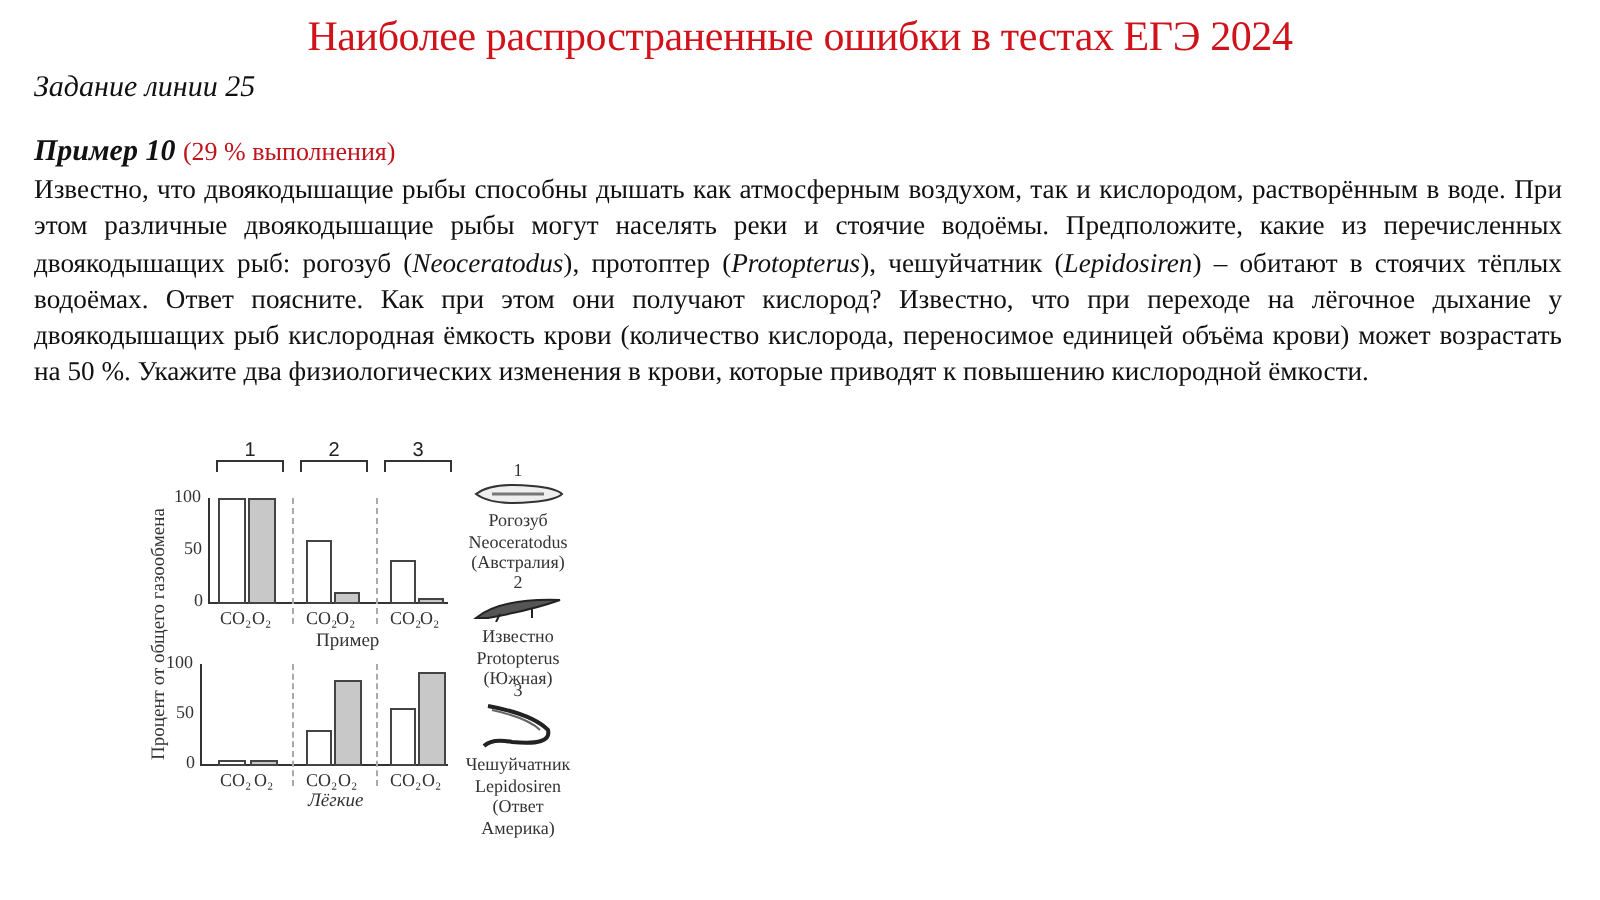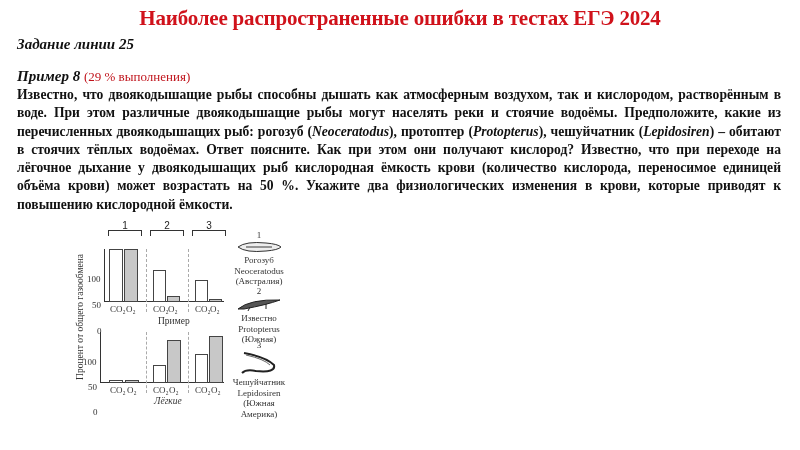--- a/index.html
+++ b/index.html
@@ -1,49 +1,49 @@
 <!DOCTYPE html>
 <html><head>
 <meta charset="utf-8">
 <style>
   html, body { margin:0; padding:0; }
   body { width:800px; height:450px; background:#ffffff; position:relative; overflow:hidden;
          font-family:"Liberation Serif","DejaVu Serif",serif; color:#111; }
   .title { position:absolute; top:6px; left:0; width:800px; text-align:center;
-           color:#d0121b; font-weight:bold; font-size:21px; font-family:"Liberation Serif",serif; letter-spacing:-0.2px; }
-  .task { position:absolute; top:36px; left:17px; font-size:15px; font-style:italic; font-weight:bold; }
+           color:#d0121b; font-weight:normal; font-size:21px; font-family:"Liberation Serif",serif; letter-spacing:-0.2px; }
+  .task { position:absolute; top:36px; left:17px; font-size:15px; font-style:italic; font-weight:normal; }
   .example { position:absolute; top:68px; left:17px; font-size:15px; }
   .example .ex-label { font-style:italic; font-weight:bold; }
   .example .ex-pct { color:#c0141c; font-size:13px; }
   .body-text { position:absolute; top:86px; left:17px; width:764px; font-size:13.6px; line-height:18.3px;
-               text-align:justify;font-weight:bold; }
+               text-align:justify; }
   .body-text i { font-style:italic; }
   .figure { position:absolute; left:60px; top:222px; width:260px; height:190px; }
   .axis-title { position:absolute; left:-50px; top:90px; width:140px; transform:rotate(-90deg);
                 font-size:9.5px; text-align:center; color:#333; }
   .chart { position:absolute; }
   .bar { position:absolute; bottom:0; border:1.5px solid #444; box-sizing:border-box; background:#fff; }
   .bar.o2 { background:#c8c8c8; }
   .yaxis { position:absolute; left:0; top:0; bottom:0; border-left:1.2px solid #333; }
   .xaxis { position:absolute; left:0; right:0; bottom:0; border-bottom:1.2px solid #333; }
-  .tick { position:absolute; font-size:9px; color:#333;margin-top:31px; }
+  .tick { position:absolute; font-size:9px; color:#333; }
   .dash { position:absolute; top:0; bottom:-10px; border-left:1px dashed #aaa; }
   .xlabel { position:absolute; font-size:9px; color:#333; }
   .group-label { position:absolute; font-size:10px; font-family:"Liberation Sans",sans-serif; color:#222; text-align:center; }
   .bracket { position:absolute; height:6px; border:1.2px solid #333; border-bottom:none; box-sizing:border-box; }
   .chart-caption { position:absolute; font-size:9.5px; color:#333; }
   .fish { position:absolute; text-align:center; font-size:9px; color:#333; line-height:10.5px; }
 </style>
 </head>
 <body>
 
 <div class="title">Наиболее распространенные ошибки в тестах ЕГЭ 2024</div>
 <div class="task">Задание линии 25</div>
 <div class="example">
-  <span class="ex-label">Пример 8 </span><span class="ex-pct">(29 % выполнения)</span>
+  <span class="ex-label">Пример 10 </span><span class="ex-pct">(29 % выполнения)</span>
 </div>
 <div class="body-text"><span>Известно, что двоякодышащие рыбы способны дышать как атмосферным воздухом, так и кислородом, растворённым в воде. При этом различные двоякодышащие рыбы могут населять реки и стоячие водоёмы. Предположите, какие из перечисленных двоякодышащих рыб: рогозуб (</span><i>Neoceratodus</i><span>), протоптер (</span><i>Protopterus</i><span>), чешуйчатник (</span><i>Lepidosiren</i><span>) – обитают в стоячих тёплых водоёмах. Ответ поясните. Как при этом они получают  кислород? Известно, что при переходе на лёгочное дыхание у двоякодышащих рыб кислородная ёмкость крови (количество кислорода, переносимое единицей объёма крови) может возрастать на 50 %. Укажите два физиологических изменения в крови, которые приводят к повышению кислородной ёмкости.</span></div>
 
 <div class="figure">
   <div class="axis-title">Процент от общего газообмена</div>
 
   <div class="bracket" style="left:48px; top:8px; width:34px;"></div>
   <div class="group-label" style="left:58px; top:-2px; width:14px;">1</div>
   <div class="bracket" style="left:90px; top:8px; width:34px;"></div>
   <div class="group-label" style="left:100px; top:-2px; width:14px;">2</div>
@@ -117,15 +117,15 @@
     <div>(Южная)</div>
   </div>
   <div class="fish" style="left:168px; top:118px; width:62px;">
     <div>3</div>
     <svg width="46" height="24" viewBox="0 0 46 24">
       <path d="M8 2 Q30 6 38 14 Q40 22 20 20 Q10 18 6 22" fill="none" stroke="#222" stroke-width="2"></path>
       <path d="M10 4 Q28 8 34 14" fill="none" stroke="#666" stroke-width="1"></path>
     </svg>
     <div>Чешуйчатник</div>
     <div>Lepidosiren</div>
-    <div>(Южная Америка)</div>
+    <div>(Ответ Америка)</div>
   </div>
 </div>
 
 </body></html>

